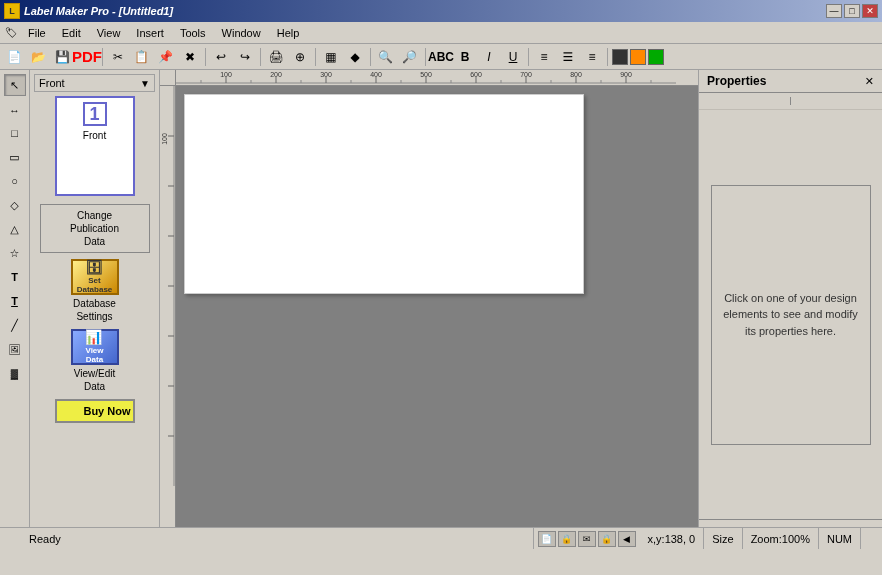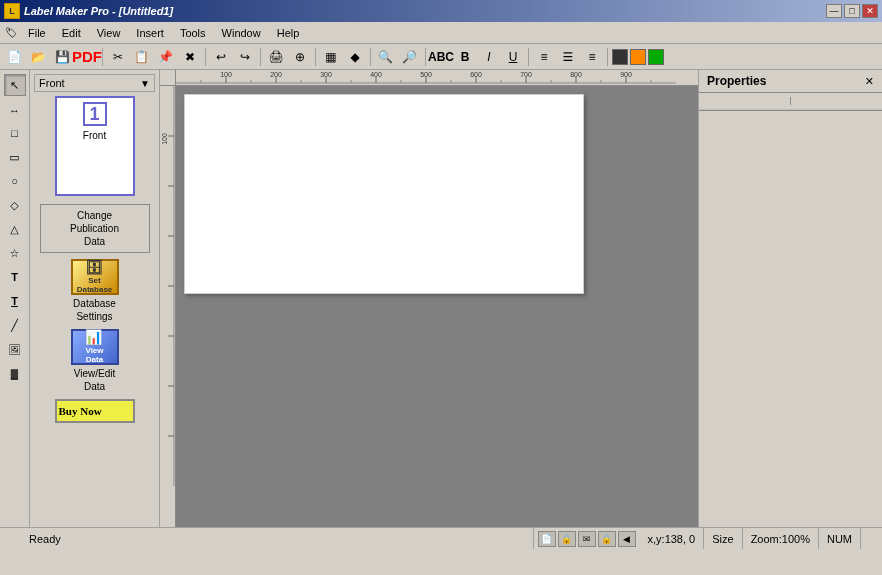--- a/index.html
+++ b/index.html
@@ -87,21 +87,21 @@
       font-size: 8px; font-weight: bold; color: #333; margin-bottom: 2px; position: relative;
     }
     .db-icon2 {
       width: 48px; height: 36px; background: linear-gradient(135deg, #88aaff, #4466cc);
       border: 2px solid #334499; display: flex; align-items: center; justify-content: center;
       font-size: 8px; font-weight: bold; color: white; margin-bottom: 2px;
     }
     .db-label { font-size: 10px; text-align: center; line-height: 1.3; }
     .buy-btn {
       width: 80px; background: #eeee44; border: 2px solid #888;
-      padding: 4px 2px; text-align: left; cursor: pointer; font-size: 11px; font-weight: bold; font-family: Liberation Serif, serif;
+      padding: 4px 2px; text-align: right; cursor: pointer; font-size: 11px; font-weight: bold;
     }
 
     
     .canvas-area {
       flex: 1; background: #a0a0a0; overflow: hidden; position: relative; display: flex; flex-direction: column;
     }
     .ruler-top {
       height: 16px; background: #d4d0c8; border-bottom: 1px solid #888;
       display: flex; align-items: flex-end; padding-left: 16px; position: relative;
     }
@@ -339,20 +339,25 @@
 
   <div class="right-panel">
     <div class="right-panel-header">
       <span class="right-panel-title">Properties</span>
       <span style="cursor:pointer;font-size:11px;">✕</span>
     </div>
 
     <div style="display:flex;justify-content:center;padding:4px 0;border-bottom:1px solid #c0bcb4;">
       <div style="width:1px;height:8px;background:#888;"></div>
     </div>
+    <div class="properties-preview">
+      <div class="props-inner">
+        <div class="props-text">Click on one of your design elements to see and modify its properties here.</div>
+      </div>
+    </div>
 
     <div class="right-panel-ruler"></div>
   </div>
 
 </div>
 
 <div class="status-bar">
   <div class="status-segment status-left">Ready</div>
   <div class="status-icons">
     <div class="status-icon">📄</div>

